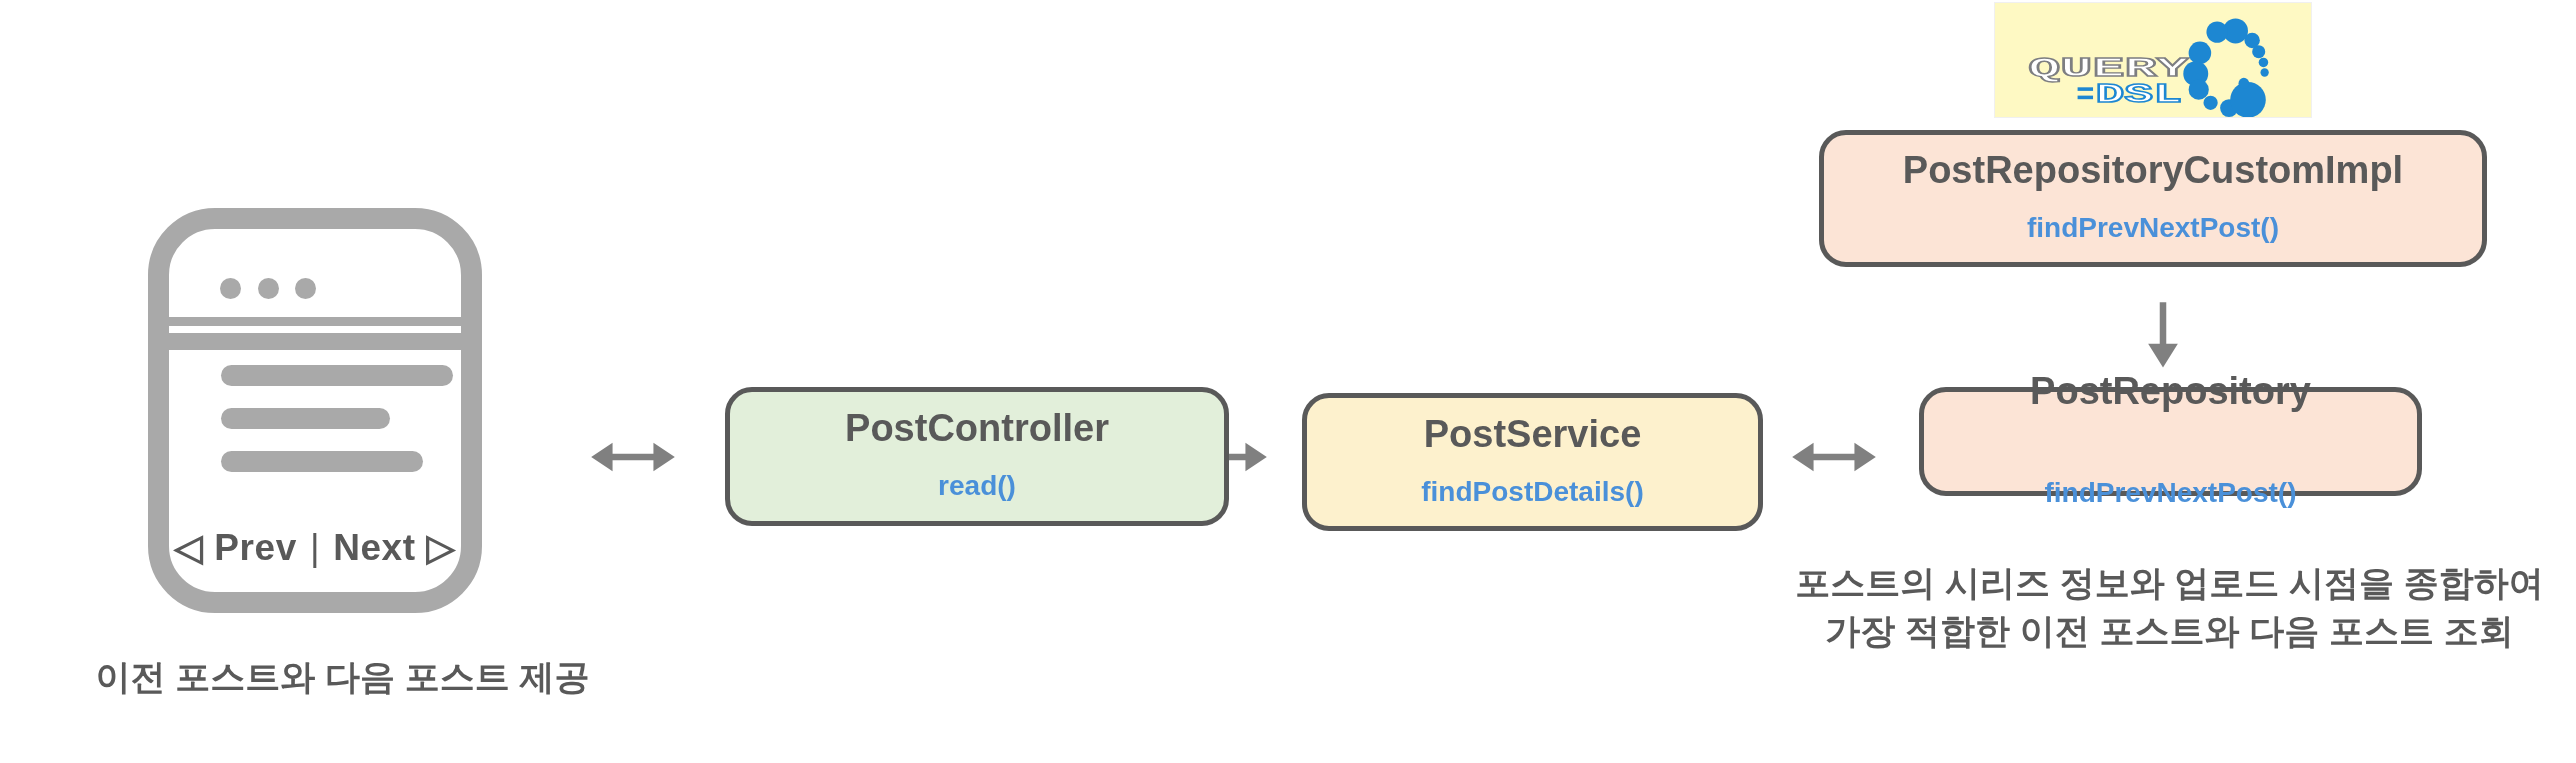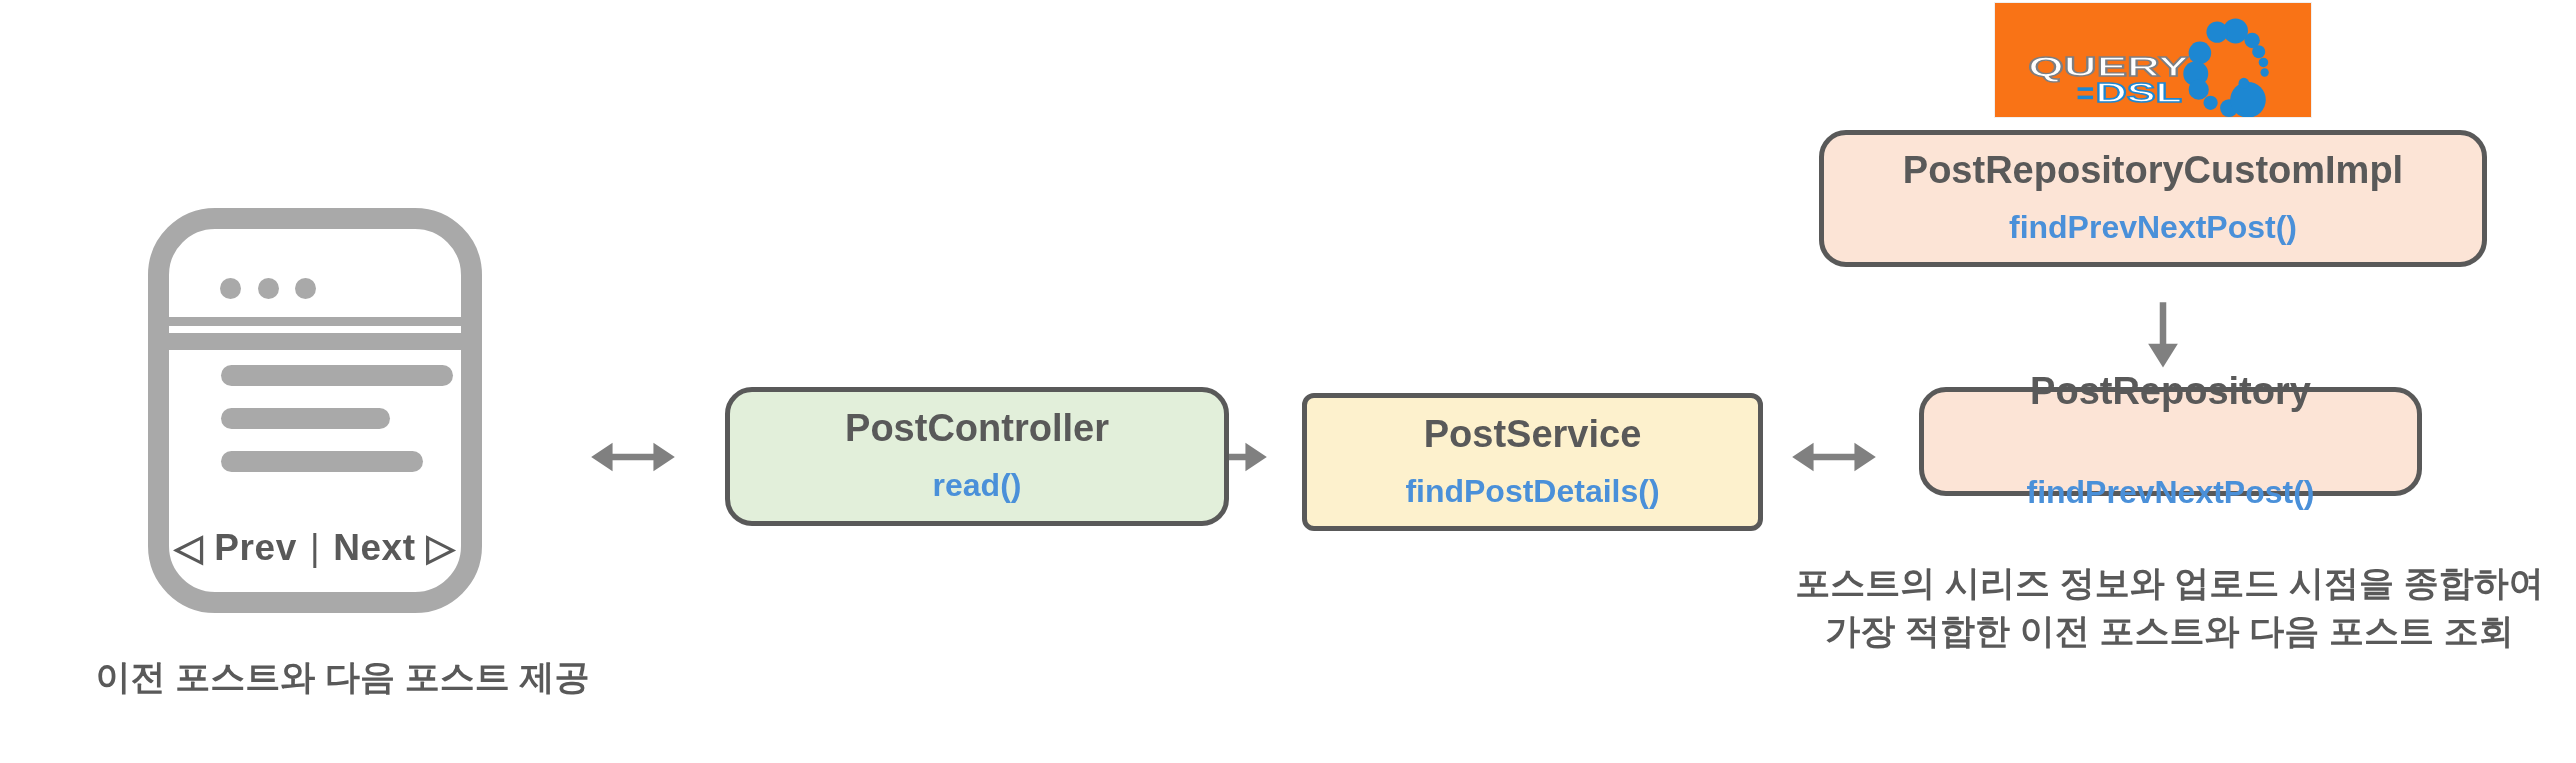--- a/index.html
+++ b/index.html
@@ -33,37 +33,37 @@
   }
   .caption-browser{left:45px;top:653px;width:595px;}
   .caption-repo{left:1760px;top:559px;width:819px;}
   
   .node{
     position:absolute;box-sizing:border-box;border:5.4px solid var(--node-border);
     border-radius:27px;display:flex;flex-direction:column;justify-content:center;
     align-items:center;text-align:center;
   }
   .node-controller{left:725px;top:387px;width:504px;height:139px;background:var(--controller-fill);}
-  .node-service{left:1302px;top:393px;width:461px;height:138px;background:var(--service-fill);border-radius:12px;}
+  .node-service{left:1302px;top:393px;width:461px;height:138px;background:var(--service-fill);}
   .node-repository{left:1919px;top:387px;width:503px;height:109px;background:var(--repository-fill);gap:44px;}
   .node-custom{left:1819px;top:130px;width:668px;height:137px;background:var(--repository-fill);}
   .node-class{font-size:38px;font-weight:bold;color:var(--class-text);line-height:58px;white-space:nowrap;}
-  .node-method{font-size:32px;font-weight:bold;color:var(--method-text);line-height:57px;white-space:nowrap;}
+  .node-method{font-size:28px;font-weight:bold;color:var(--method-text);line-height:57px;white-space:nowrap;}
   
   .h-arrow{position:absolute;color:var(--arrow);}
   .h-arrow.a1{left:590px;top:439px;}
   .h-arrow.a2{left:1182px;top:439px;}
   .h-arrow.a3{left:1791px;top:439px;}
   .v-arrow{position:absolute;left:2144px;top:301px;color:var(--arrow);}
   .h-arrow svg line, .v-arrow svg line{stroke:currentColor;}
   .h-arrow svg polygon, .v-arrow svg polygon{fill:currentColor;}
   
   .qdsl-logo{
     position:absolute;left:1994px;top:2.4px;width:316px;height:114px;
-    background:#f97316;border:0.6px solid #f0f0f0;
+    background:#fef9c3;border:0.6px solid #f0f0f0;font-family:Liberation Mono, monospace;
   }
   .qdsl-logo svg{display:block;}
 </style>
 </head>
 <body>
 
 <div class="canvas">
 
   <div class="browser">
     <div class="b-dot d1"></div>

